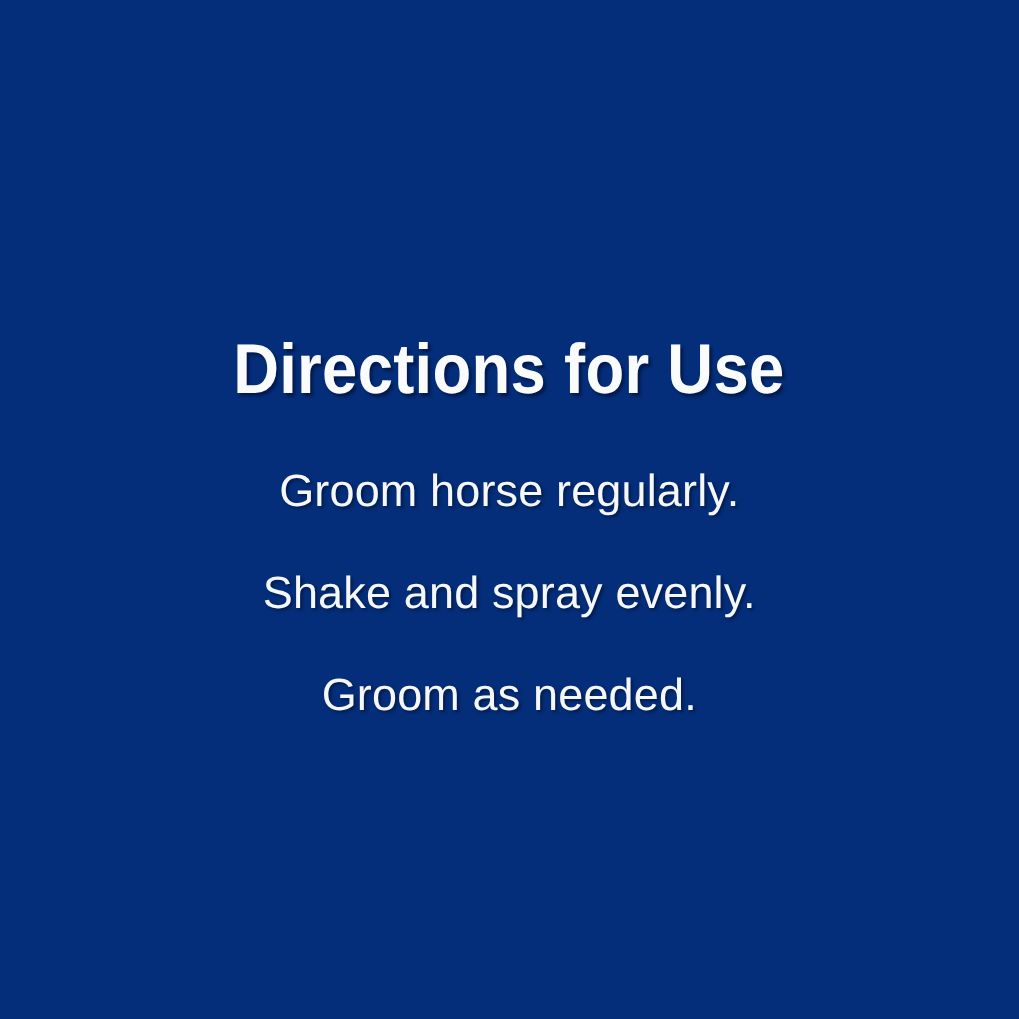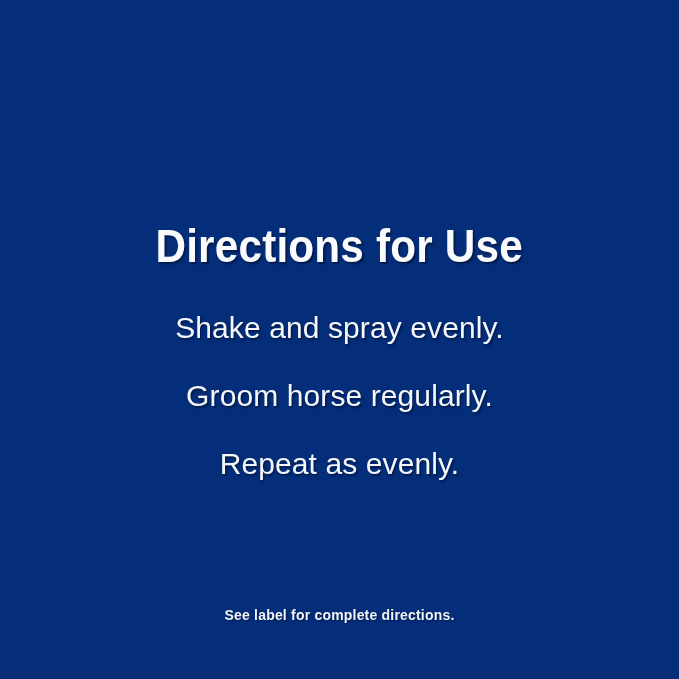--- a/index.html
+++ b/index.html
@@ -87,22 +87,19 @@
 </head>
 <body style="background: rgb(4, 46, 121);">
 
 <div id="poster" style="background: rgb(4, 46, 121);">
 
   <div class="headline-wrap">
     <h1 class="headline">Directions for Use</h1>
   </div>
 
   <div class="steps">
+    <span class="step-line">Groom horse regularly.</span>
     <span class="step-line">Shake and spray evenly.</span>
-    <span class="step-line">Groom horse regularly.</span>
-    <span class="step-line">Repeat as evenly.</span>
+    <span class="step-line">Groom as needed.</span>
   </div>
 
-  <div class="footnote-wrap">
-    <span class="footnote">See label for complete directions.</span>
-  </div>
 
 </div>
 
 </body></html>

